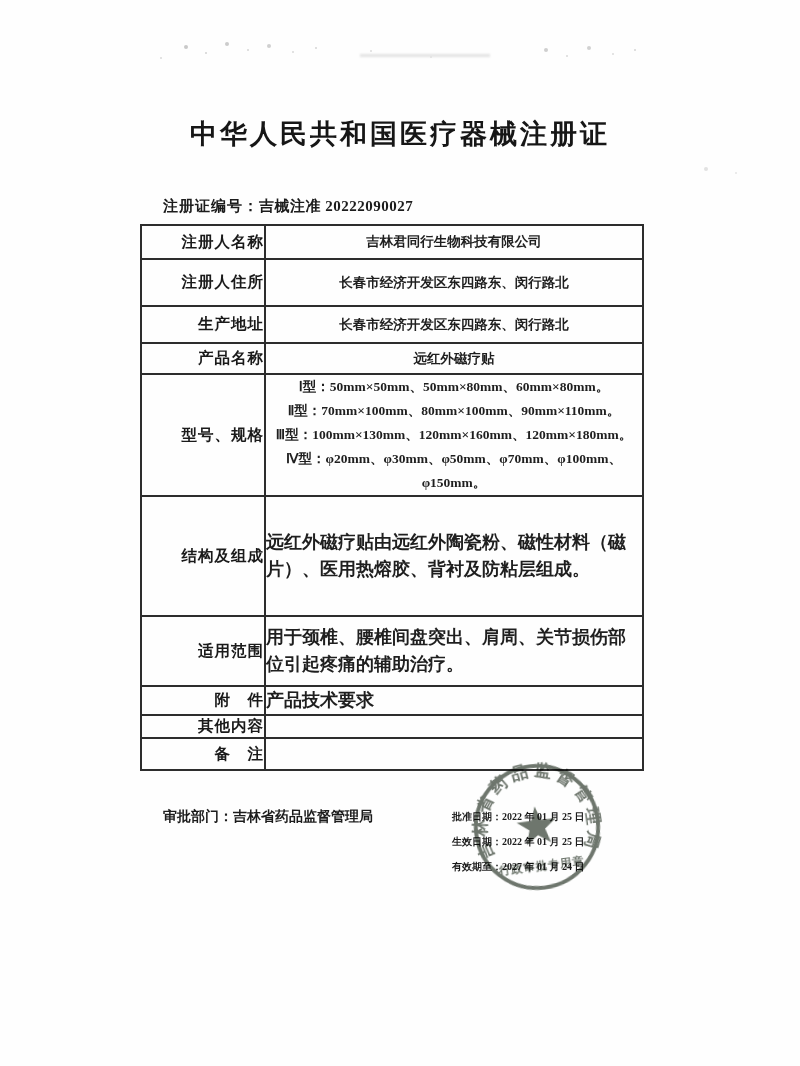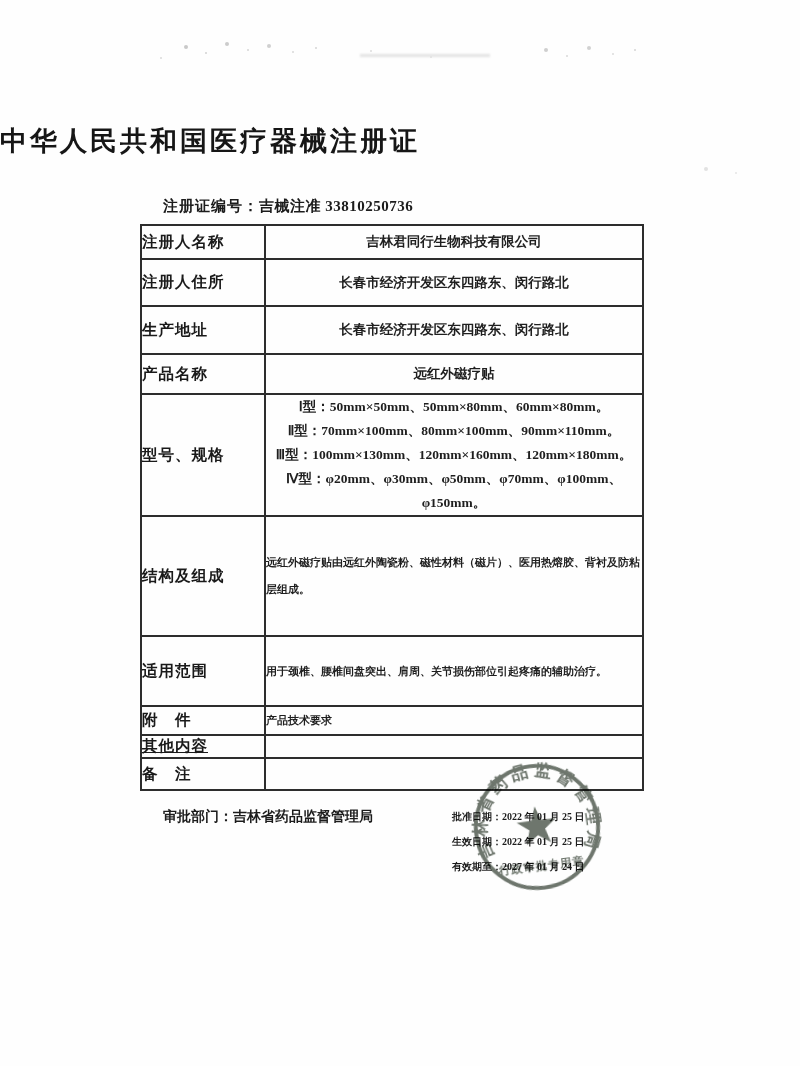--- a/index.html
+++ b/index.html
@@ -33,23 +33,24 @@
   }
   .scan-streak {
     position: absolute;
     left: 360px; top: 54px;
     width: 130px; height: 3px;
     background: #e3e3e3;
     filter: blur(1px);
   }
   .title {
     position: absolute;
-    top: 123px;
+    top: 116px;
     left: 0;
     width: 100%;
+    text-align: center;
     font-size: 27px;
     font-weight: bold;
     letter-spacing: 3px;
     color: #161616;
   }
   .regline {
     position: absolute;
     top: 197px;
     left: 163px;
     font-size: 15px;
@@ -68,36 +69,36 @@
     border-collapse: collapse;
     table-layout: fixed;
   }
   table.cert td {
     border: 2px solid #2d2d2d;
     padding: 0;
     vertical-align: middle;
   }
   td.lbl {
     width: 122px;
-    text-align: left;
+    text-align: right;
     font-size: 15.5px;
     font-weight: bold;
     letter-spacing: 1px;
     color: #1a1a1a;
   }
   td.val {
     text-align: center;
     font-size: 13.5px;
     font-weight: bold;
     color: #1f1f1f;
     border-radius: 13px;
   }
   td.val-left {
     text-align: left;
-    font-size: 11px;
+    font-size: 18px;
     font-weight: bold;
     padding: 6px 14px;
     line-height: 27px;
     color: #1f1f1f;
   }
   .spec-cell {
     padding: 6px 0;
     margin-left: 10px;
   }
   .spec-line {
@@ -163,38 +164,38 @@
 <body>
 
 <div class="page">
 
   <div class="speckles"></div>
   <div class="scan-streak"></div>
 
   <div class="title">中华人民共和国医疗器械注册证</div>
 
   <div class="regline">
-    <span>注册证编号：</span><span class="num">吉械注准 33810250736</span>
+    <span>注册证编号：</span><span class="num">吉械注准 20222090027</span>
   </div>
 
   <table class="cert">
     <tbody>
         <tr style="height:34px;">
       <td class="lbl">注册人名称</td>
       <td class="val">吉林君同行生物科技有限公司</td>
     </tr>
     <tr style="height:47px;">
       <td class="lbl">注册人住所</td>
       <td class="val">长春市经济开发区东四路东、闵行路北</td>
     </tr>
-    <tr style="height:48px;">
+    <tr style="height:37px;">
       <td class="lbl">生产地址</td>
       <td class="val">长春市经济开发区东四路东、闵行路北</td>
     </tr>
-    <tr style="height:40px;">
+    <tr style="height:31px;">
       <td class="lbl">产品名称</td>
       <td class="val">远红外磁疗贴</td>
     </tr>
     <tr style="height:105px;">
       <td class="lbl">型号、规格</td>
       <td class="val spec-cell">
         <div class="spec-line">Ⅰ型：50mm×50mm、50mm×80mm、60mm×80mm。</div>
         <div class="spec-line">Ⅱ型：70mm×100mm、80mm×100mm、90mm×110mm。</div>
         <div class="spec-line">Ⅲ型：100mm×130mm、120mm×160mm、120mm×180mm。</div>
         <div class="spec-line">Ⅳ型：φ20mm、φ30mm、φ50mm、φ70mm、φ100mm、φ150mm。</div>
@@ -205,21 +206,21 @@
       <td class="val-left">远红外磁疗贴由远红外陶瓷粉、磁性材料（磁片）、医用热熔胶、背衬及防粘层组成。</td>
     </tr>
     <tr style="height:70px;">
       <td class="lbl">适用范围</td>
       <td class="val-left">用于颈椎、腰椎间盘突出、肩周、关节损伤部位引起疼痛的辅助治疗。</td>
     </tr>
     <tr style="height:26px;">
       <td class="lbl">附　件</td>
       <td class="val-left">产品技术要求</td>
     </tr>
-    <tr style="height:18px;text-decoration:underline;">
+    <tr style="height:18px;">
       <td class="lbl">其他内容</td>
       <td class="val-left"></td>
     </tr>
     <tr style="height:32px;border-radius:16px;">
       <td class="lbl">备　注</td>
       <td class="val-left"></td>
     </tr>
   </tbody>
     </table>
 

